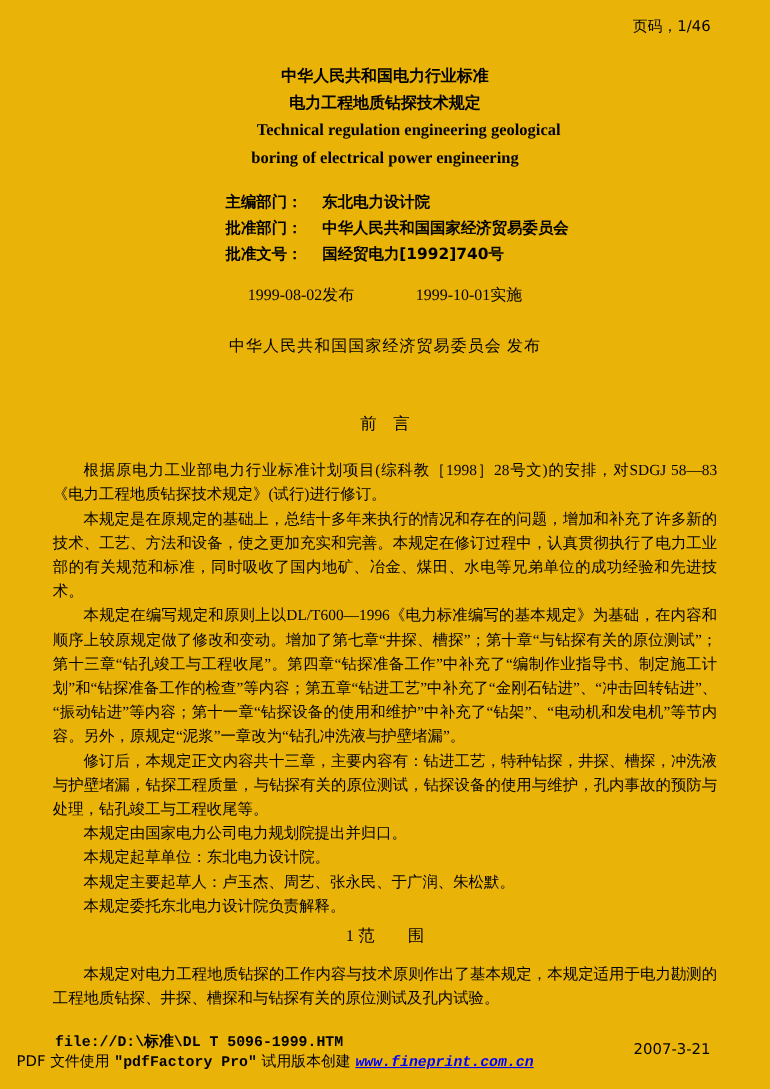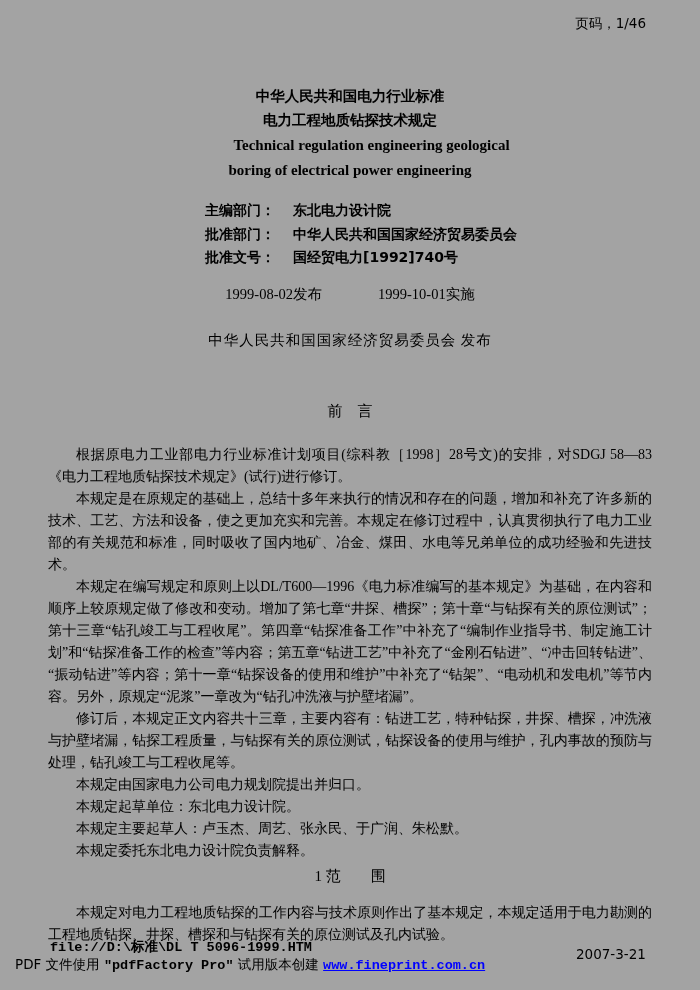--- a/index.html
+++ b/index.html
@@ -2,33 +2,33 @@
 <html lang="zh"><head>
 <meta charset="utf-8">
 <style>
   * { box-sizing: border-box; }
   html, body { margin: 0; padding: 0; background: #ffffff; }
   .page {
     position: relative;
     width: 700px;
     height: 990px;
     margin: 0 auto;
-    background: #a3a3a3;
+    background: #eab308;
     color: #000000;
     font-family: "Liberation Serif", "DejaVu Serif", serif;
     overflow: hidden;
   }
   .page-label {
     position: absolute;
     top: 15px;
     right: 54px;
     font-size: 13.5px;
     font-family: "DejaVu Sans", "Liberation Sans", sans-serif;
   }
-  .title-block { padding-top: 84px; text-align: center; }
+  .title-block { padding-top: 58px; text-align: center; }
   .title-zh {
     font-family: "DejaVu Sans", "Liberation Sans", sans-serif;
     font-weight: bold;
     font-size: 14.5px;
     line-height: 24px;
   }
   .title-en {
     font-family: "Liberation Serif", "DejaVu Serif", serif;
     font-weight: bold;
     font-size: 15px;
@@ -101,20 +101,21 @@
   }
   .footer-notice .mono-bold {
     font-family: "Liberation Mono", "DejaVu Sans Mono", monospace;
     font-weight: bold;
   }
   .fineprint-link {
     font-family: "Liberation Mono", "DejaVu Sans Mono", monospace;
     font-weight: bold;
     text-decoration: underline;
     cursor: pointer;
+    font-style: italic;
   }
 </style>
 </head>
 <body>
 
 <div class="page">
 
   <div class="page-label">页码，1/46</div>
 
   <div class="title-block">

